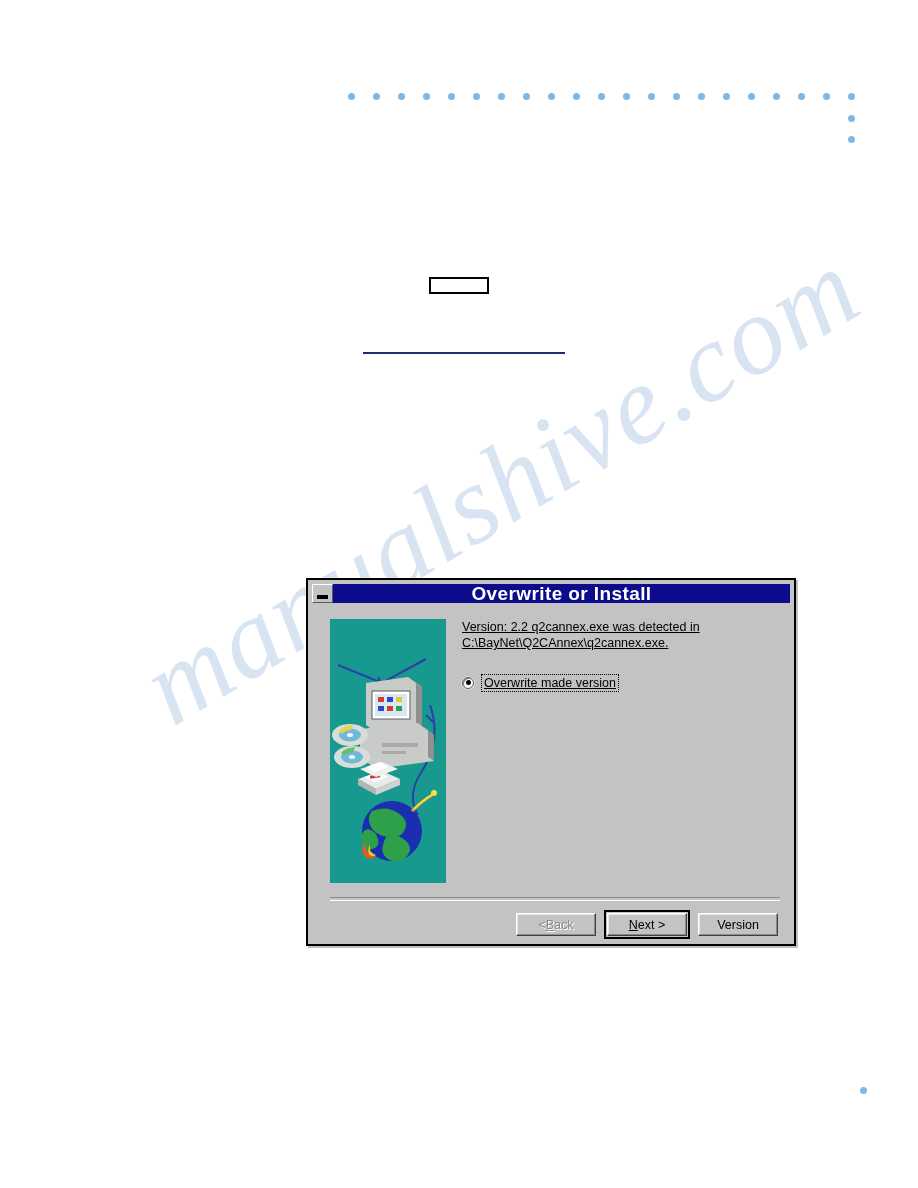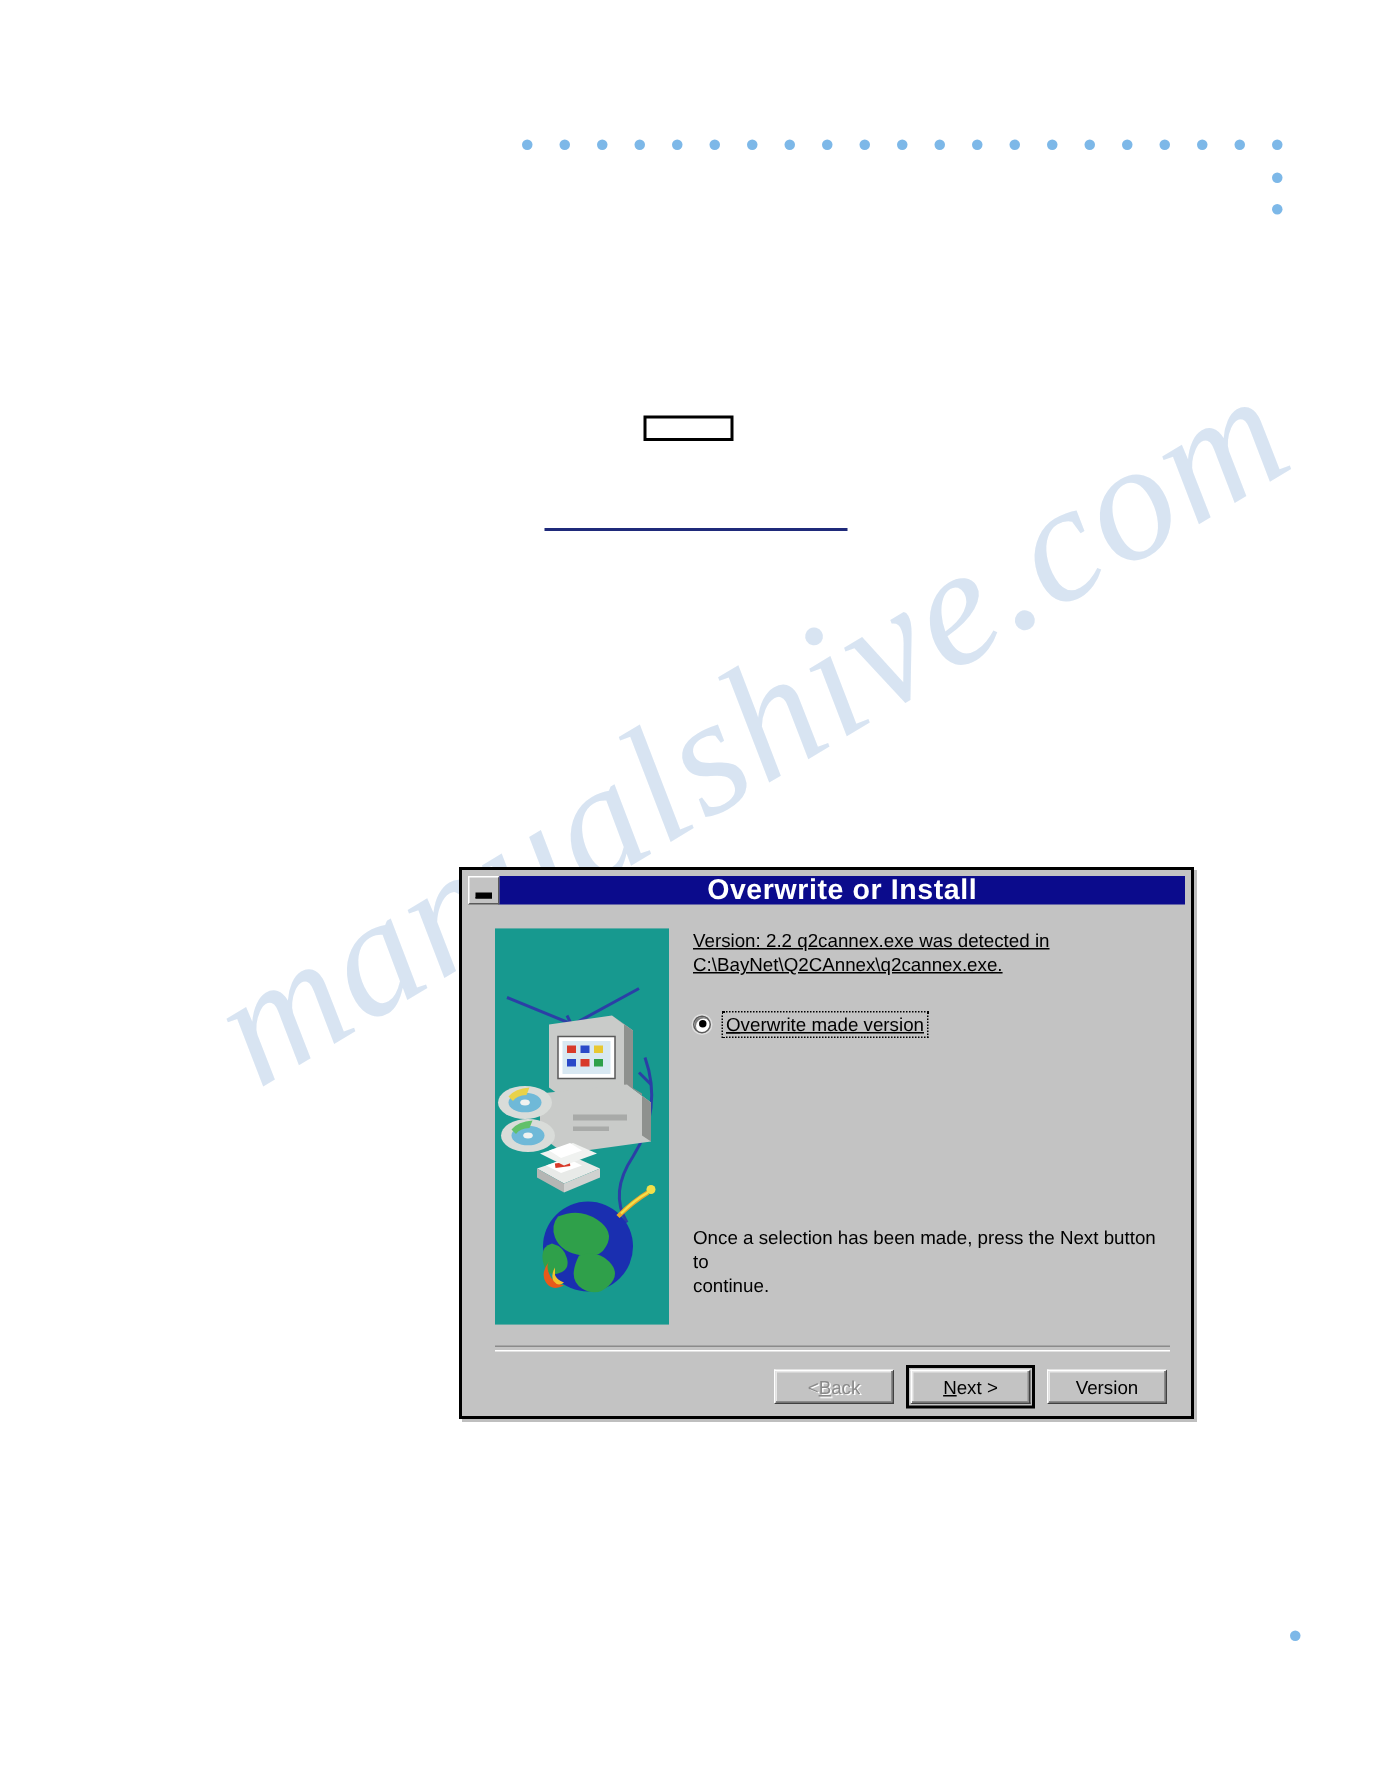--- a/index.html
+++ b/index.html
@@ -362,22 +362,20 @@
 C:\BayNet\Q2CAnnex\q2cannex.exe.</div>
 
       <div class="radios">
         <div class="radio-row">
           <span class="radio-mark on"></span>
           <span class="radio-label focused"><span class="accel">O</span><span>verwrite made version</span></span>
         </div>
       </div>
     </div>
 
-    <div class="hint-text">Once a selection has been made, press the Next button to
-continue.</div>
 
     <div class="separator"></div>
 
     <div class="btn-row">
       <div class="btn disabled">
           <span>&lt; </span>
           <span class="accel">B</span>
           <span>ack</span>
         </div>
       <div class="btn default">

